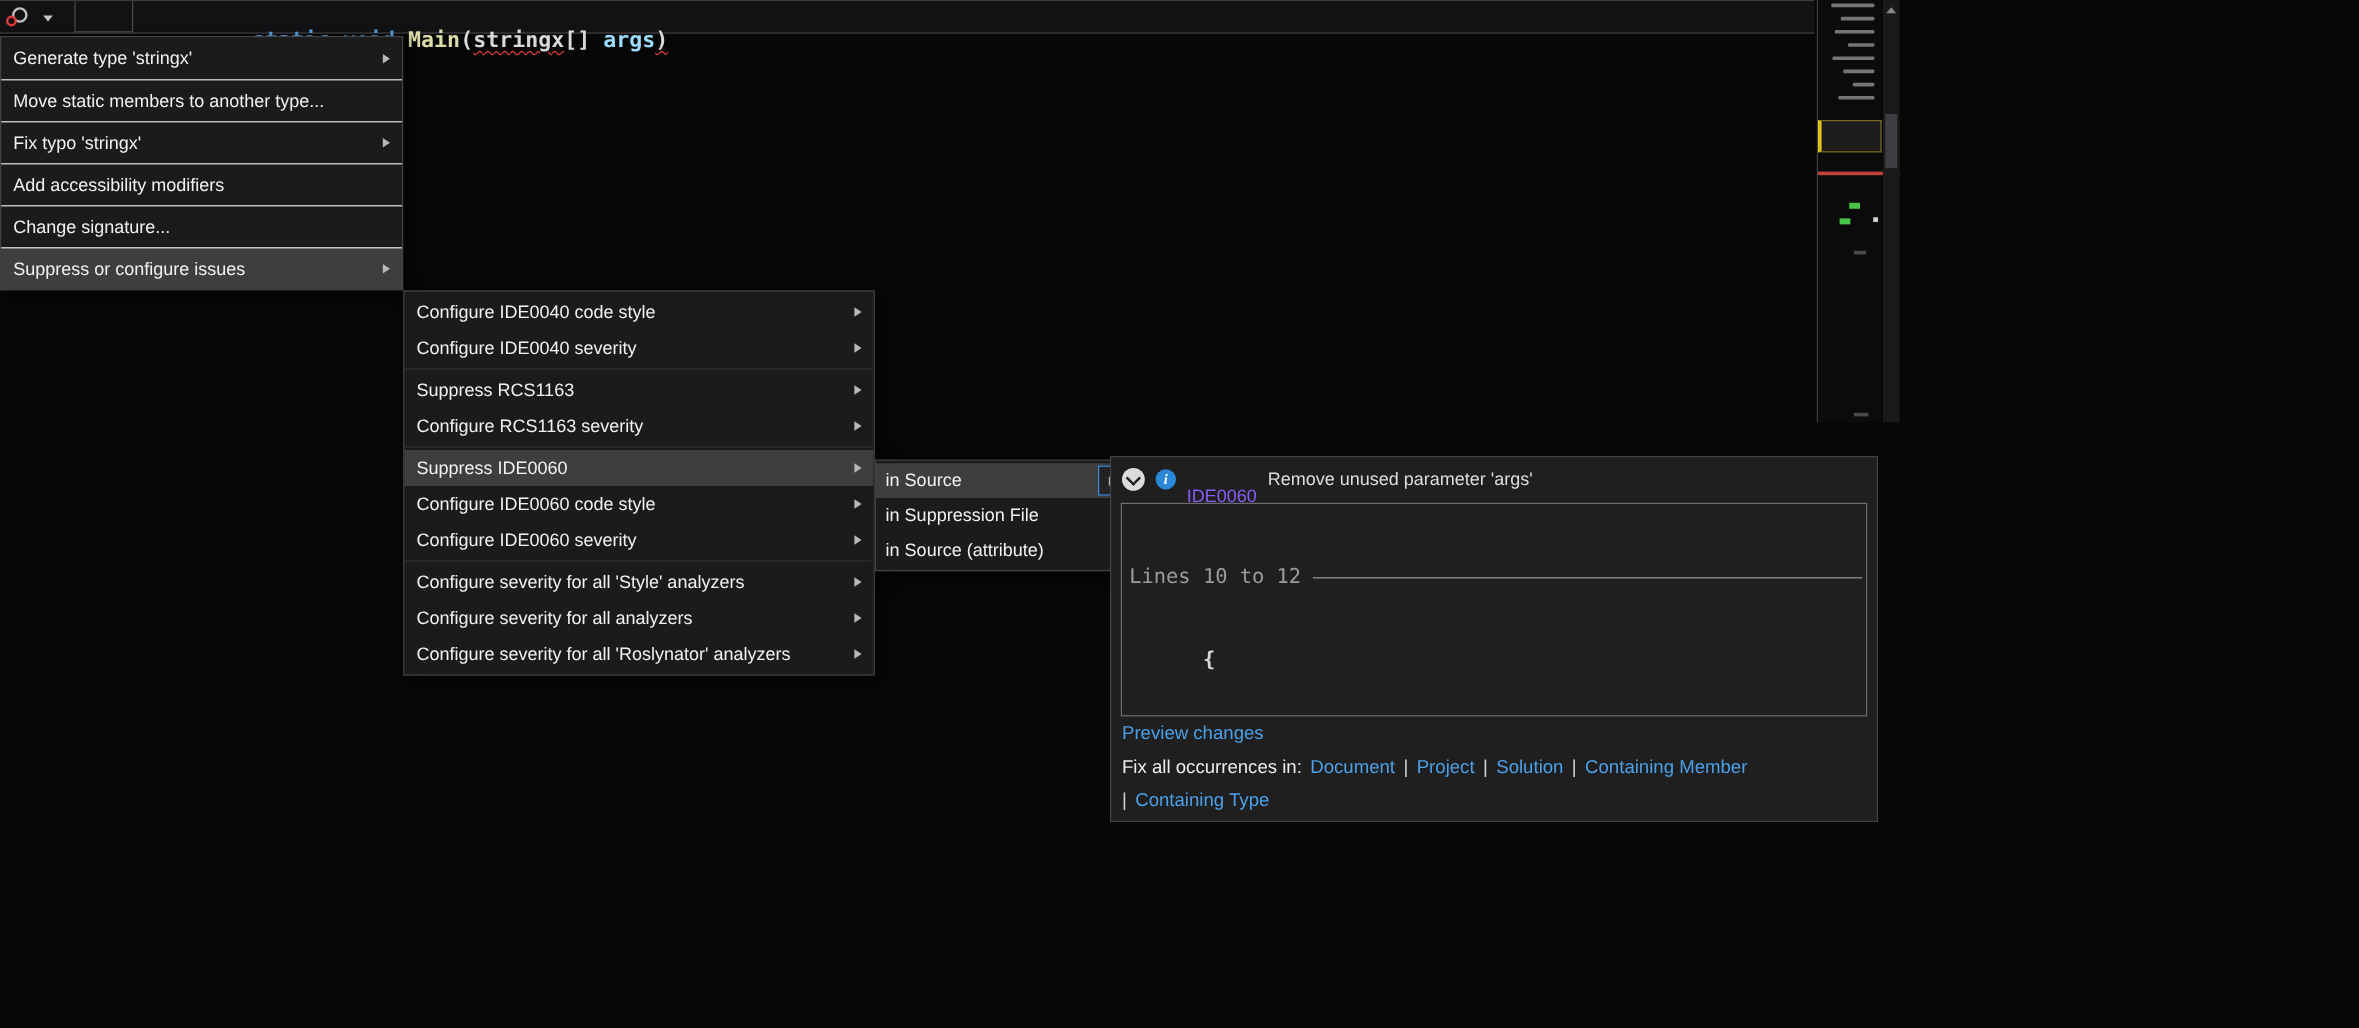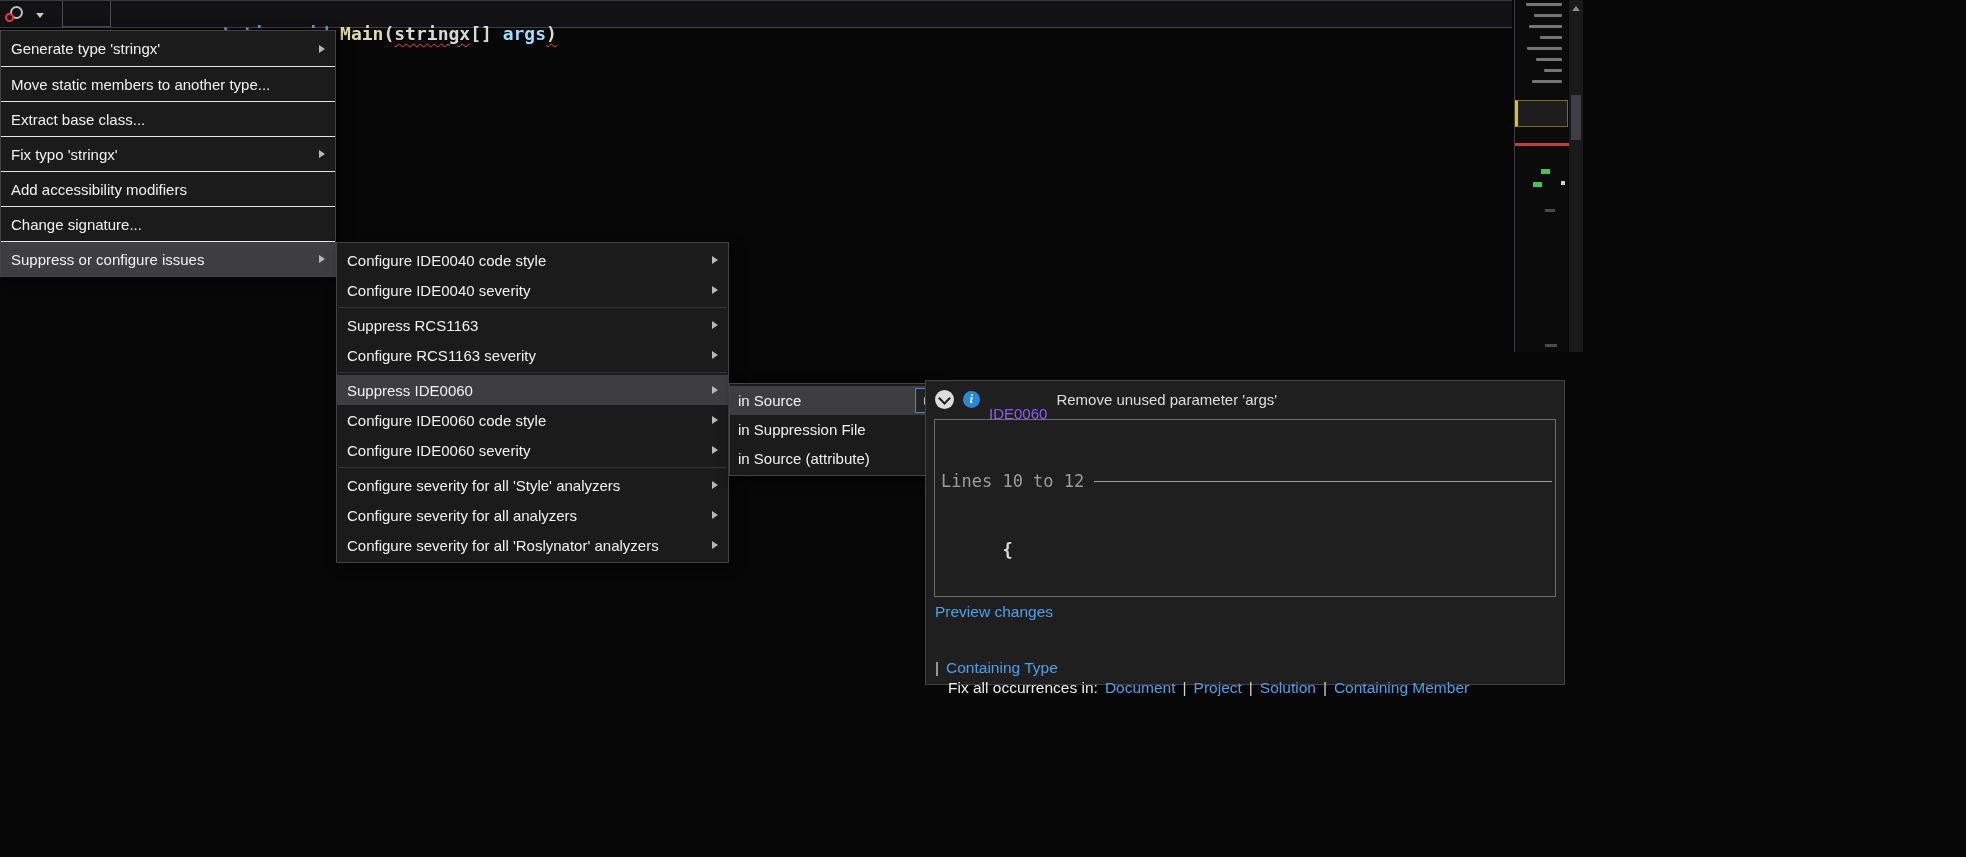--- a/index.html
+++ b/index.html
@@ -75,21 +75,21 @@
   .pbox { position:absolute; left:8px; top:38px; width:622px; height:178px; border:1px solid #6e6e72;
     font-family:"DejaVu Sans Mono", monospace; font-size:17px; line-height:23px; padding-top:4px;
     color:#dedede; overflow:hidden; white-space:pre; }
   .prow { height:23px; padding-left:6px; }
   .prow-range { display:flex; align-items:center; color:#9c9c9c; }
   .prow-range .rule { flex:1; height:0; border-top:1px solid #9c9c9c; margin:0 3px 0 10px; }
   .brace6 { padding-left:calc(6px + 6ch); font-weight:bold; color:#d8d8d8; }
   .actions { position:absolute; left:9px; right:9px; top:216px; font-size:15.5px; }
   .plink { color:#4ba0e8; cursor:pointer; }
   .arow1 { position:absolute; left:0; top:6px; }
-  .arow2 { position:absolute; left:13px; top:34px; display:flex; gap:7px; align-items:flex-end; white-space:nowrap;margin-top:48px; }
+  .arow2 { position:absolute; left:0; top:34px; display:flex; gap:7px; align-items:flex-end; white-space:nowrap; }
   .arow3 { position:absolute; left:0; top:62px; display:flex; gap:7px; align-items:baseline; }
   .pipe { color:#d4d4d4; }
   .fixlabel { color:#ececec; }
 </style>
 </head>
 <body>
 
 <div class="stage">
 
   <div class="editor-strip">
@@ -130,23 +130,20 @@
 
   <div class="menu" id="menu1">
     <div class="mi">
       <span class="lbl">Generate type 'stringx'</span>
       <span class="arr"></span>
     </div>
     <div class="mi">
       <span class="lbl">Move static members to another type...</span>
     </div>
     <div class="mi">
-      <span class="lbl">Extract base class...</span>
-    </div>
-    <div class="mi">
       <span class="lbl">Fix typo 'stringx'</span>
       <span class="arr"></span>
     </div>
     <div class="mi">
       <span class="lbl">Add accessibility modifiers</span>
     </div>
     <div class="mi">
       <span class="lbl">Change signature...</span>
     </div>
     <div class="mi sel">

